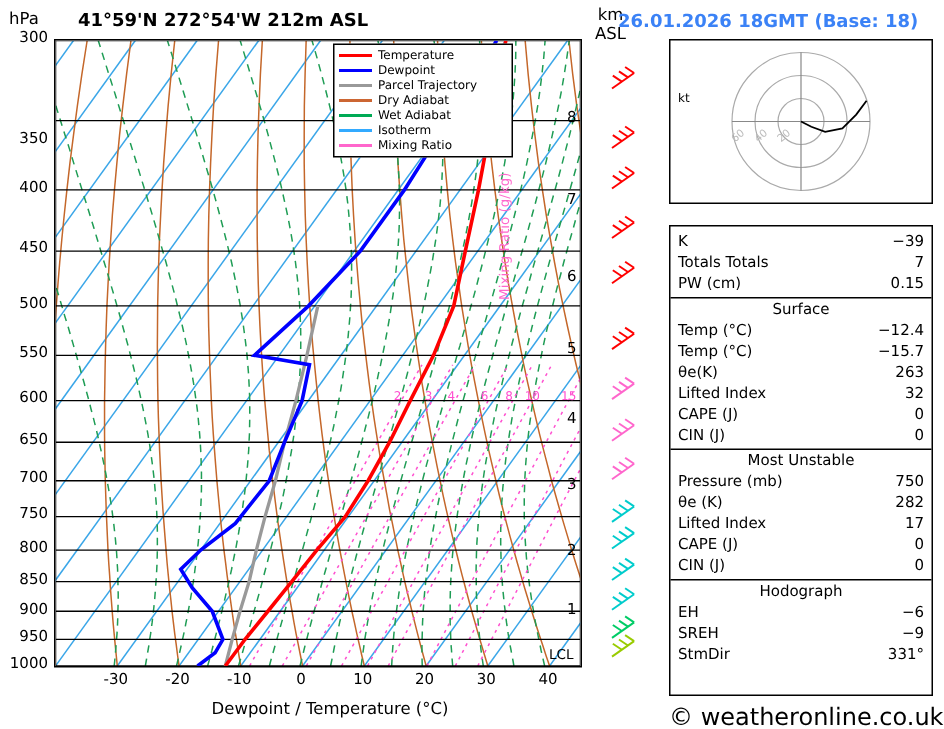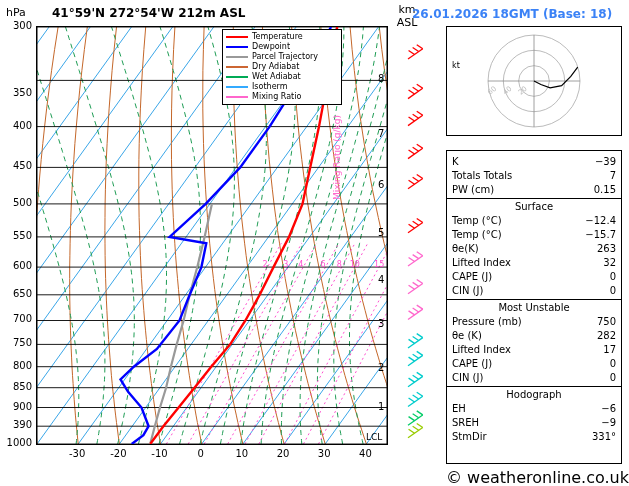--- a/index.html
+++ b/index.html
@@ -166,21 +166,21 @@
       <div class="abs plabel" style="left: 2px; top: 160.434px;">450</div>
       <div class="abs plabel" style="left: 2px; top: 196.926px;">500</div>
       <div class="abs plabel" style="left: 2px; top: 229.937px;">550</div>
       <div class="abs plabel" style="left: 2px; top: 260.074px;">600</div>
       <div class="abs plabel" style="left: 2px; top: 287.797px;">650</div>
       <div class="abs plabel" style="left: 2px; top: 313.464px;">700</div>
       <div class="abs plabel" style="left: 2px; top: 337.36px;">750</div>
       <div class="abs plabel" style="left: 2px; top: 359.713px;">800</div>
       <div class="abs plabel" style="left: 2px; top: 380.711px;">850</div>
       <div class="abs plabel" style="left: 2px; top: 400.508px;">900</div>
-      <div class="abs plabel" style="left: 2px; top: 419.234px;">390</div>
+      <div class="abs plabel" style="left: 2px; top: 419.234px;">950</div>
       <div class="abs plabel" style="left: 2px; top: 437px;">1000</div>
     </div>
 
   <div id="kmlabels">
       <div class="abs kmlabel" style="left: 378px; top: 73.3906px;">8</div>
       <div class="abs kmlabel" style="left: 378px; top: 128.192px;">7</div>
       <div class="abs kmlabel" style="left: 378px; top: 179.161px;">6</div>
       <div class="abs kmlabel" style="left: 378px; top: 226.774px;">5</div>
       <div class="abs kmlabel" style="left: 378px; top: 274.213px;">4</div>
       <div class="abs kmlabel" style="left: 378px; top: 318.377px;">3</div>
@@ -192,20 +192,21 @@
       <div class="abs xlabel" style="left: 62.1765px; top: 448px;">-30</div>
       <div class="abs xlabel" style="left: 103.353px; top: 448px;">-20</div>
       <div class="abs xlabel" style="left: 144.529px; top: 448px;">-10</div>
       <div class="abs xlabel" style="left: 185.706px; top: 448px;">0</div>
       <div class="abs xlabel" style="left: 226.882px; top: 448px;">10</div>
       <div class="abs xlabel" style="left: 268.059px; top: 448px;">20</div>
       <div class="abs xlabel" style="left: 309.235px; top: 448px;">30</div>
       <div class="abs xlabel" style="left: 350.412px; top: 448px;">40</div>
     </div>
 
+  <div class="abs" id="xaxis-title">Dewpoint / Temperature (°C)</div>
   <div class="abs" id="mixlabel">Mixing Ratio (g/kg)</div>
   <div class="abs" id="lcl-label">LCL</div>
 
   <div class="abs" id="legend">
       <div class="row">
         <span class="sw" style="border-top-color: rgb(255, 0, 0);"></span>
         <span class="lb">Temperature</span>
       </div>
       <div class="row">
         <span class="sw" style="border-top-color: rgb(0, 0, 255);"></span>

